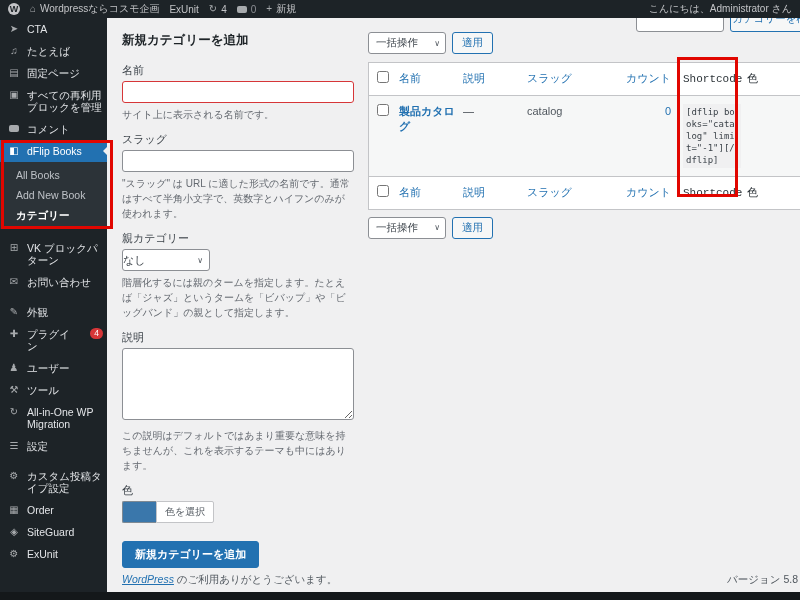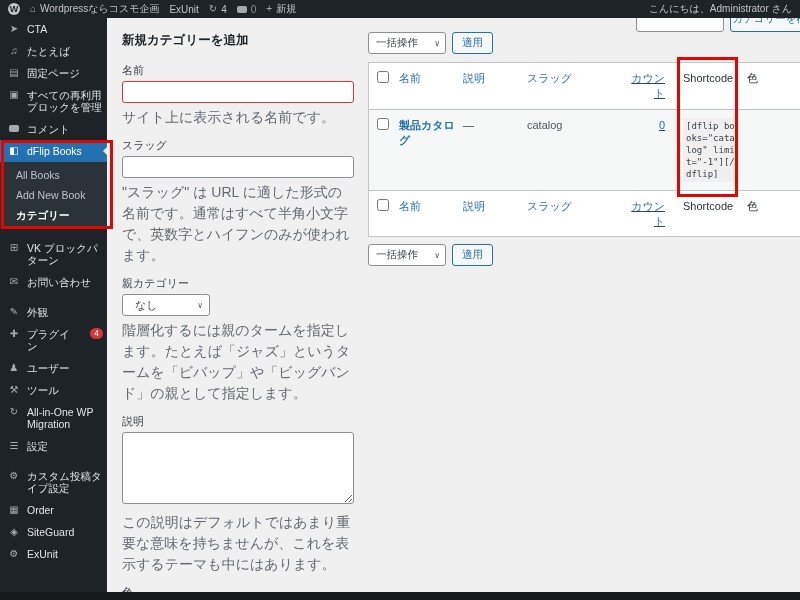--- a/index.html
+++ b/index.html
@@ -41,23 +41,23 @@
     border:1px solid #2271b1; border-radius:3px; color:#2271b1; font-size:10.5px; z-index:1; cursor:pointer;
     font-family:inherit; }
 
   
   .content { position:absolute; left:107px; top:18px; right:0; bottom:30px; }
   .form-col { position:absolute; left:15px; top:14px; width:232px; color:#3c434a; }
   .form-col h1 { font-size:12.5px; color:#1d2327; margin-bottom:14px; }
   .f-label { display:block; font-size:11px; margin:10px 0 3px; }
   .f-input { width:100%; height:22px; border:1px solid #8c8f94; border-radius:3px; background:#fff; padding:0 5px; font-size:11px; font-family:inherit; }
   .f-input.err { border:1.5px solid #d63638; }
-  .f-help { font-size:14px; color:#646970; line-height:1.5; margin-top:4px; }
+  .f-help { font-size:10px; color:#646970; line-height:1.5; margin-top:4px; }
   .f-select { position:relative; display:inline-flex; align-items:center; width:88px; height:22px; border:1px solid #8c8f94;
-    border-radius:3px; background:#fff; font-size:11px; padding:0 18px 0 12px; cursor:pointer; }
+    border-radius:3px; background:#fff; font-size:11px; padding:0 18px 0 0; cursor:pointer; }
   .f-select .chev { position:absolute; right:6px; font-size:8px; color:#50575e; }
   .f-textarea { width:100%; height:72px; border:1px solid #8c8f94; border-radius:3px; background:#fff; resize:vertical; font-family:inherit; font-size:11px; padding:4px; }
   .color-row { display:flex; align-items:stretch; margin-top:3px; }
   .color-swatch { width:34px; height:22px; border:1px solid #7e8993; border-right:none; border-radius:2px 0 0 2px; }
   .color-btn { height:22px; background:#fff; border:1px solid #c3c4c7; border-radius:0 2px 2px 0; font-size:10px; color:#50575e; padding:0 8px; cursor:pointer; font-family:inherit; }
   .submit-btn { margin-top:18px; background:#2271b1; border:1px solid #2271b1; color:#fff; font-size:11px;
     padding:5px 12px; border-radius:3px; cursor:pointer; font-family:inherit; font-weight:bold; }
 
   
   .table-col { position:absolute; left:261px; top:14px; width:452px; font-size:11px; color:#3c434a; }
@@ -70,25 +70,25 @@
   .list-table { background:#fff; border:1px solid #c3c4c7; width:446px; }
   .t-row { display:flex; align-items:flex-start; }
   .t-head { border-bottom:1px solid #c3c4c7; }
   .t-foot { border-top:1px solid #c3c4c7; }
   .t-data { background:#f6f7f7; }
   .cell { padding:8px 4px; line-height:1.35; }
   .col-cb { width:26px; flex:0 0 26px; padding-left:8px; }
   .col-name { width:64px; flex:0 0 64px; }
   .col-desc { width:64px; flex:0 0 64px; }
   .col-slug { width:96px; flex:0 0 96px; }
-  .col-count { width:60px; flex:0 0 60px; text-align:right; padding-right:14px;text-decoration:underline; }
+  .col-count { width:60px; flex:0 0 60px; text-align:right; padding-right:8px; }
   .col-short { width:64px; flex:0 0 64px; }
   .col-color { width:70px; flex:0 0 70px; }
   .hlink { color:#2271b1; text-decoration:none; cursor:pointer; }
-  .hplain { color:#2c3338; }
+  .hplain { color:#2c3338;font-family:Liberation Mono, monospace; }
   .row-link { color:#2271b1; font-weight:bold; text-decoration:none; cursor:pointer; word-break:break-all; }
   .slug-txt { color:#50575e; }
   .shortcode { font-family:"DejaVu Sans Mono","Liberation Mono",monospace; font-size:9px; background:#f0f0f1;
     color:#3c434a; padding:2px 3px; word-break:break-all; display:inline-block; width:58px; line-height:12px; }
   .color-bar { width:4px; height:16px; }
   input[type=checkbox] { width:12px; height:12px; cursor:pointer; }
 
   
   .footer { position:absolute; left:107px; right:0; bottom:8px; height:24px; font-size:10.5px; color:#50575e;
     display:flex; align-items:center; padding:0 6px 0 15px; }
@@ -301,17 +301,24 @@
       <div class="bulkbar" style="margin-top:7px;">
         <div class="bulk-select">
           <span>一括操作</span>
           <span class="chev">∨</span>
         </div>
         <button class="apply-btn">適用</button>
       </div>
     </div>
   </div>
 
+  <div class="footer">
+    <span>
+      <a>WordPress</a><span> のご利用ありがとうございます。</span>
+    </span>
+    <span class="grow"></span>
+    <span class="version">バージョン 5.8</span>
+  </div>
   <div class="bottom-strip"></div>
 
   <div class="annotation anno-sidebar" style="border-color: rgb(225, 6, 0);"></div>
   <div class="annotation anno-shortcode" style="border-color: rgb(225, 6, 0);"></div>
 </div>
 
 </body></html>

